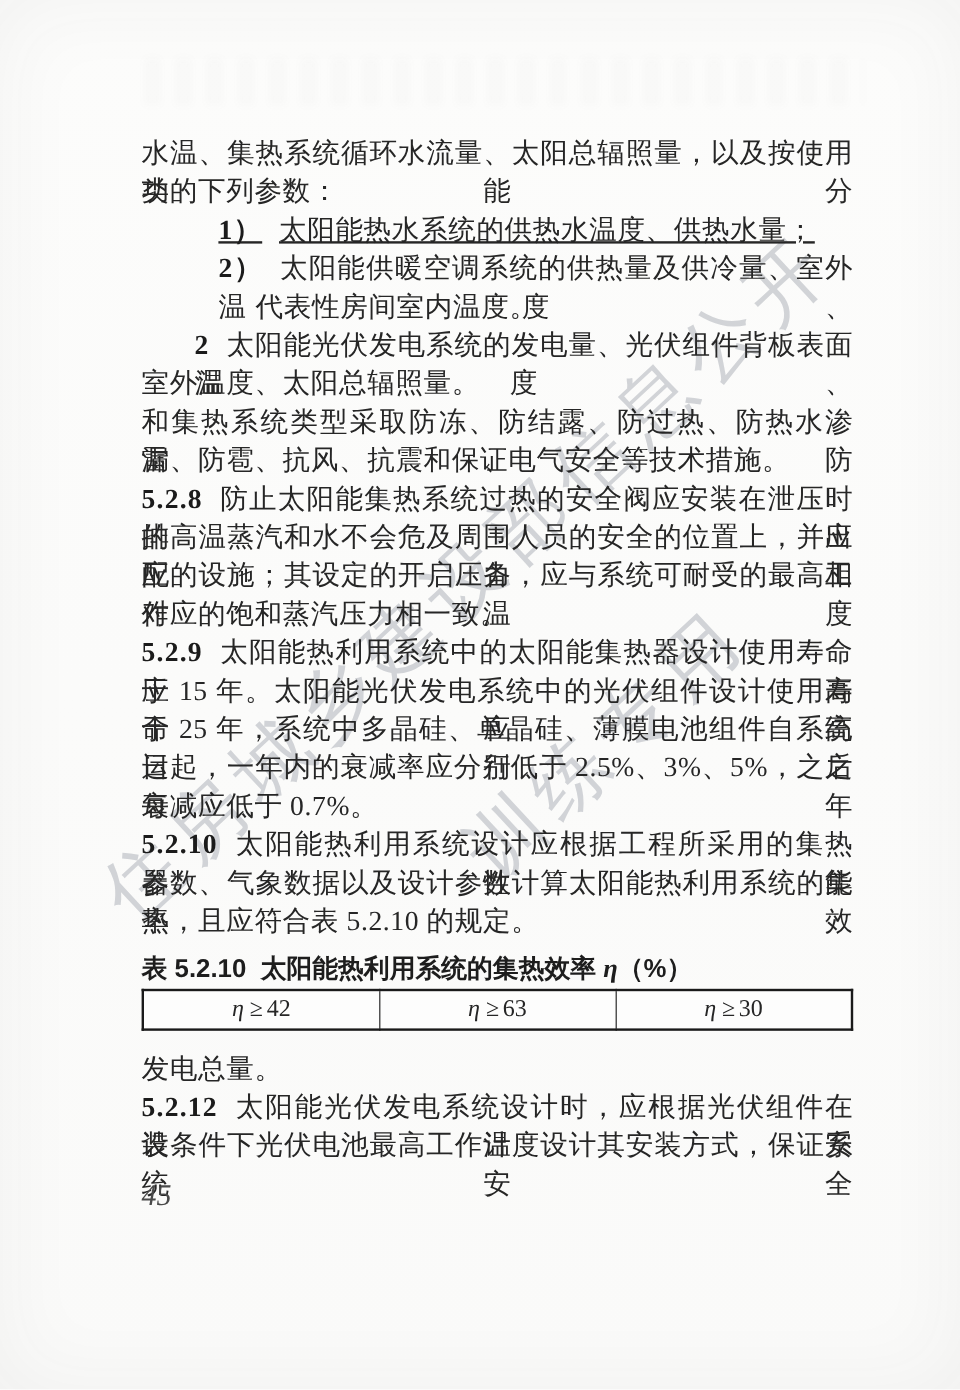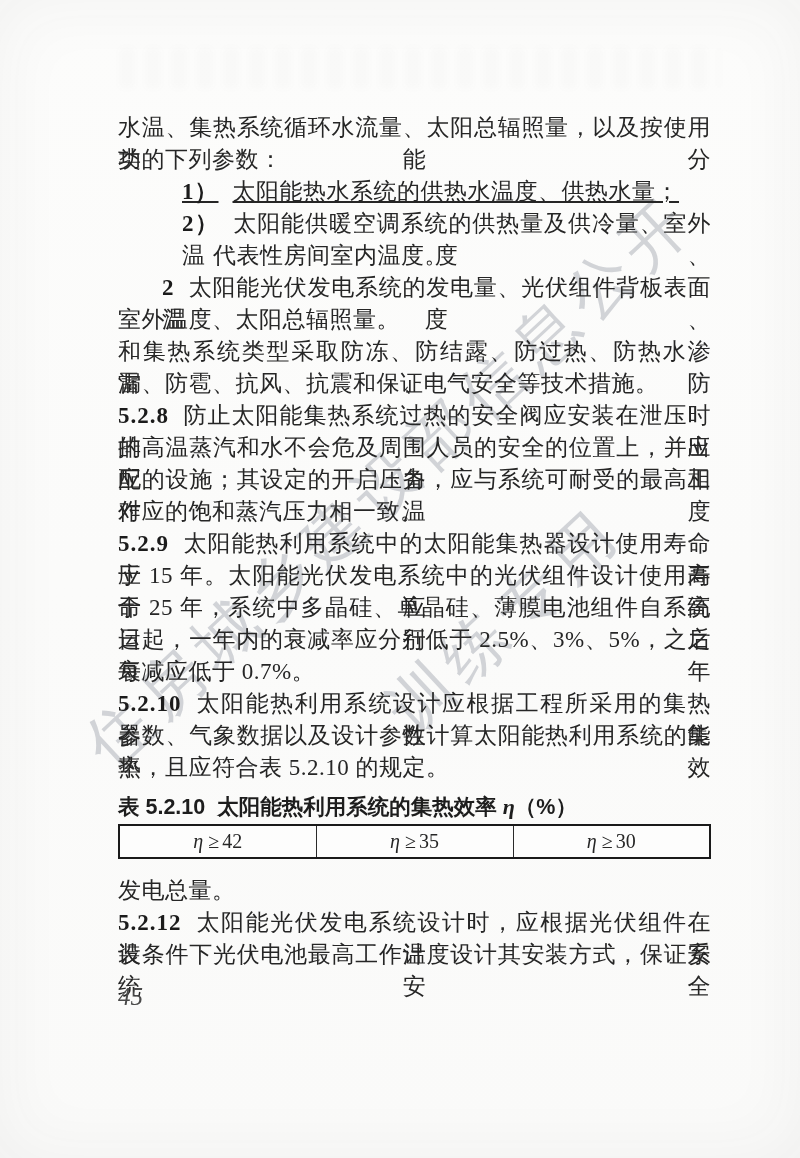--- a/index.html
+++ b/index.html
@@ -115,21 +115,21 @@
       </div>
 
     <div class="caption">
       <span>表 5.2.10</span>&nbsp;&nbsp;<span>太阳能热利用系统的集热效率</span>&nbsp;<span class="sym">η</span><span>（%）</span>
     </div>
 
     <table class="t">
       <tbody>
       <tr class="val" id="table-value-row">
             <td><span class="eta">η</span><span class="rel">≥</span><span>42</span></td>
-            <td><span class="eta">η</span><span class="rel">≥</span><span>35</span></td>
+            <td><span class="eta">η</span><span class="rel">≥</span><span>63</span></td>
             <td><span class="eta">η</span><span class="rel">≥</span><span>30</span></td>
           </tr>
     </tbody>
       </table>
 
     <div id="lines-after" class="after">
         <div class="line"><span>发电总量。</span></div>
         <div class="line just"><span class="prefix">5.2.12</span><span>太阳能光伏发电系统设计时，应根据光伏组件在设计安</span></div>
         <div class="line just"><span>装条件下光伏电池最高工作温度设计其安装方式，保证系统安全</span></div>
       </div>

